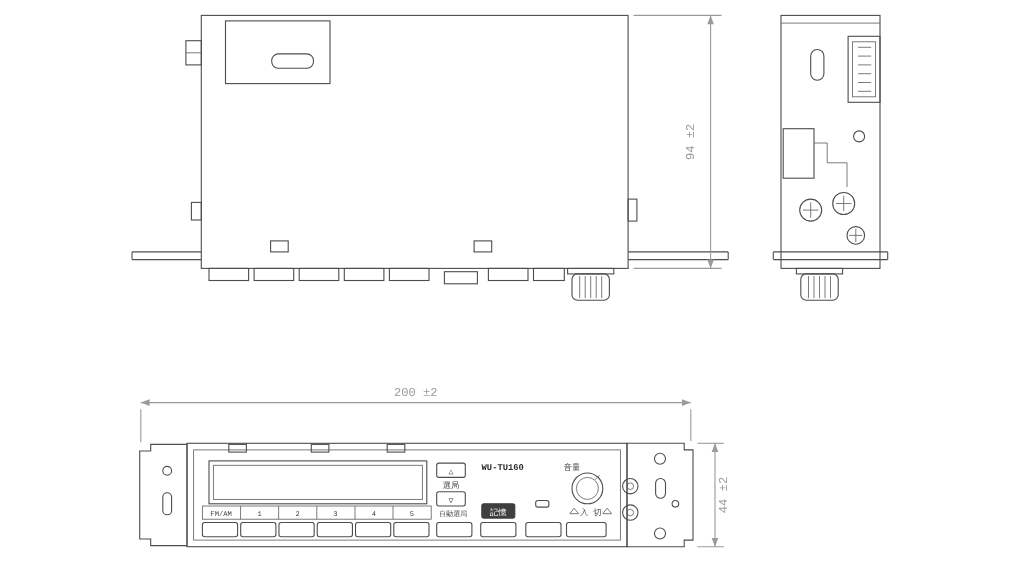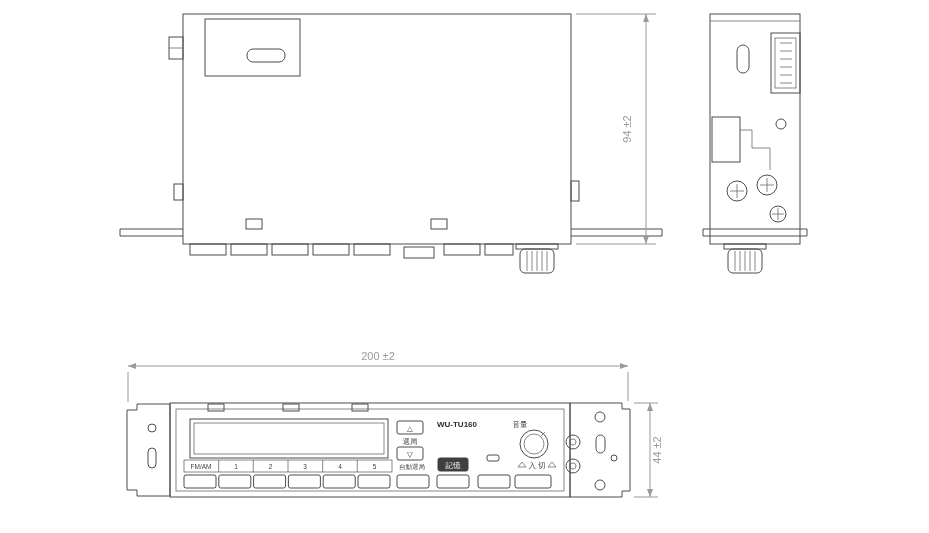--- a/index.html
+++ b/index.html
@@ -1,17 +1,17 @@
 <!DOCTYPE html>
 <html><head>
 <meta charset="utf-8">
 <style>
   html,body{margin:0;padding:0;background:#ffffff;}
   #stage{position:relative;width:929px;height:533px;background:#ffffff;overflow:hidden;
-         font-family:Liberation Sans, sans-serif;}
+         font-family:Liberation Mono, monospace;}
   svg{position:absolute;left:0;top:0;}
   .geo{stroke:#4d4d4d;stroke-width:1;fill:none;}
   .geo-thin{stroke:#6a6a6a;stroke-width:0.8;fill:none;}
   .dim{stroke:#9a9a9a;stroke-width:1;fill:none;}
   .dim-arrow{fill:#9a9a9a;stroke:none;}
   .dim-text{fill:#9a9a9a;font-size:11px;}
   .label{fill:#3f3f3f;font-size:7.5px;}
   .label-sm{fill:#3f3f3f;font-size:6.5px;}
   .model{fill:#2e2e2e;font-size:8px;font-weight:bold;}
   .btn-fill{fill:#3f3f3f;stroke:#3f3f3f;}

